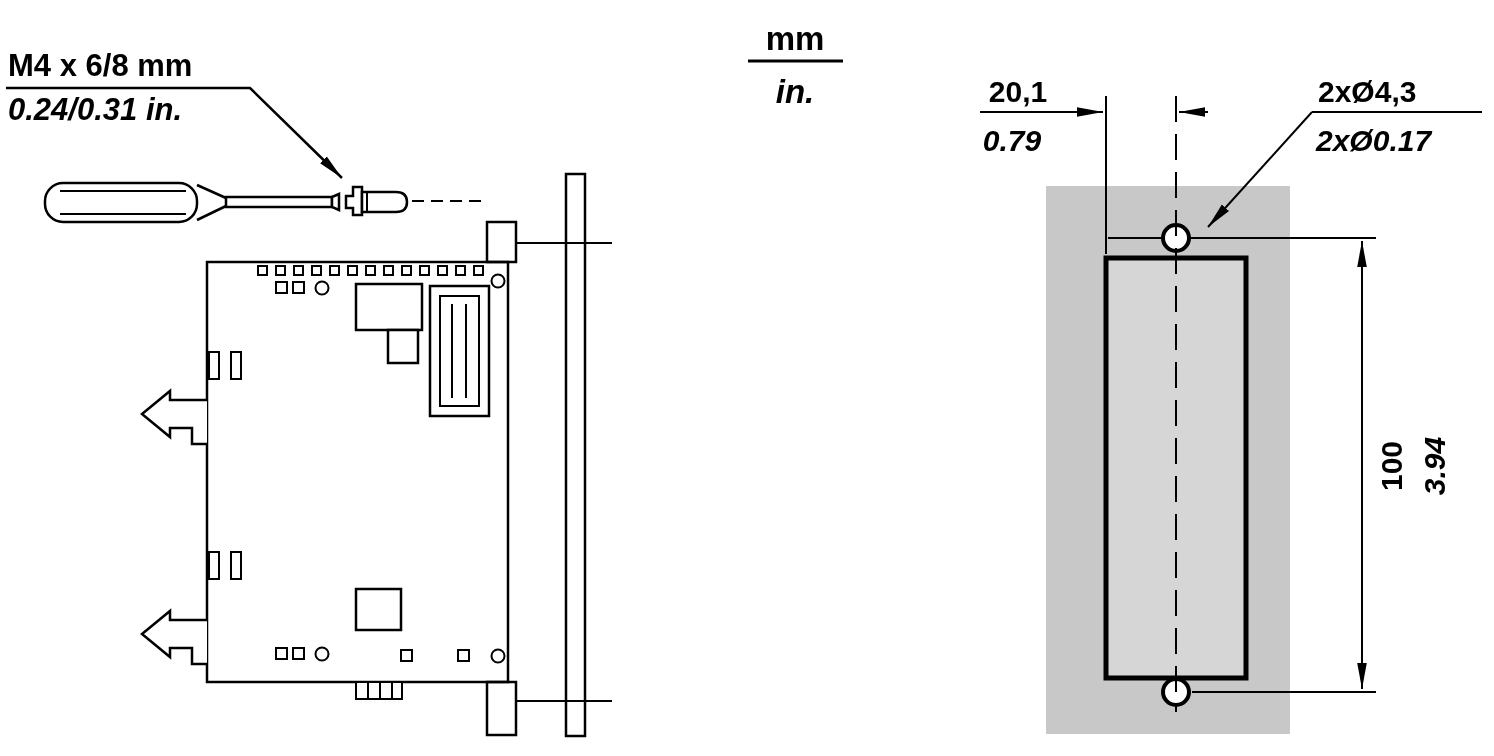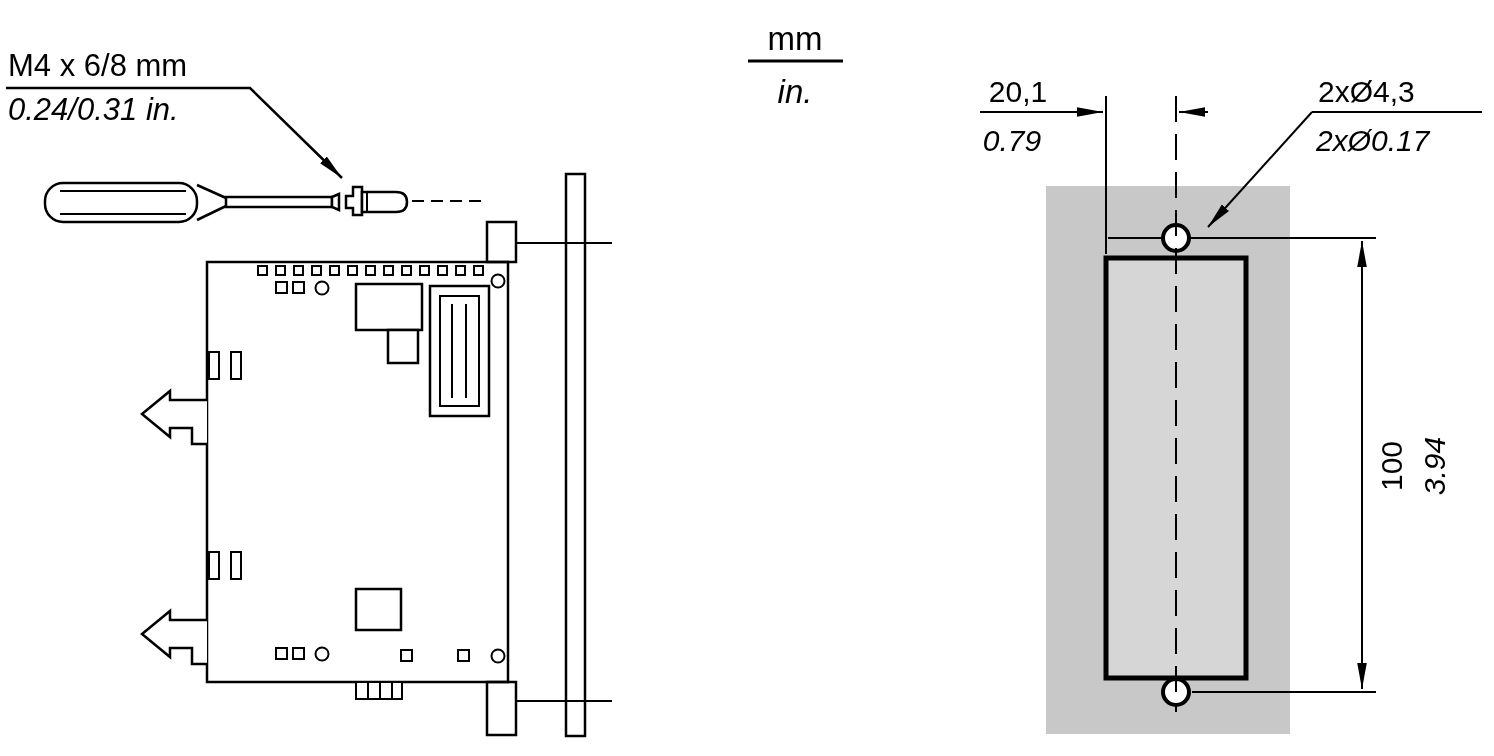--- a/index.html
+++ b/index.html
@@ -2,20 +2,21 @@
 <html><head>
 <meta charset="utf-8">
 <style>
   html,body { margin:0; padding:0; background:#ffffff; }
   .canvas {
     position:relative;
     width:1494px; height:756px;
     background:#ffffff;
     font-family:"Liberation Sans", sans-serif;
     overflow:hidden;
+    font-weight:bold;
   }
   svg { display:block; }
   .t  { font-family:"Liberation Sans", sans-serif; font-size:31px; fill:#000; }
   .ts { font-size:30px; }
   .tl { font-size:33px; }
   .tc { text-anchor:middle; }
   .it { font-style:italic; }
   .ln  { stroke:#000; stroke-width:2.5; fill:none; }
   .ln2 { stroke:#000; stroke-width:2; fill:none; }
   .lnw { stroke:#000; stroke-width:2.5; fill:#ffffff; }

